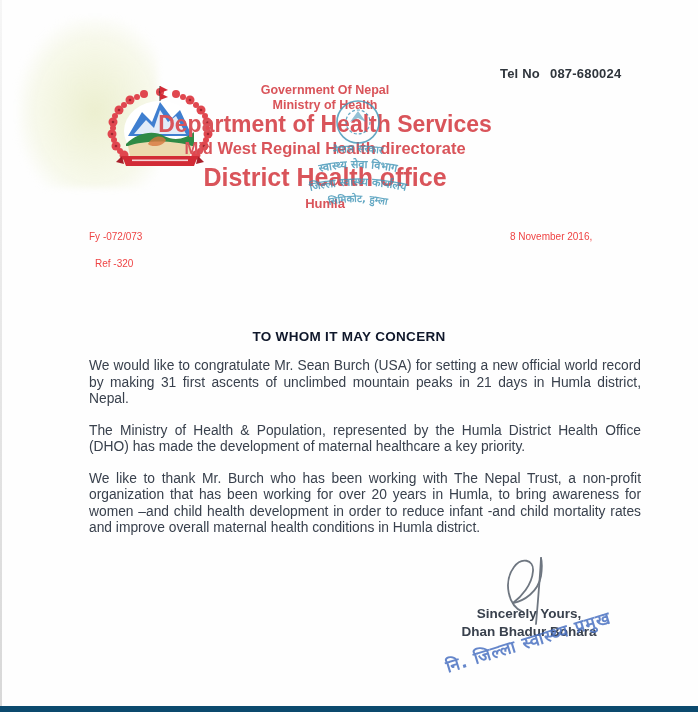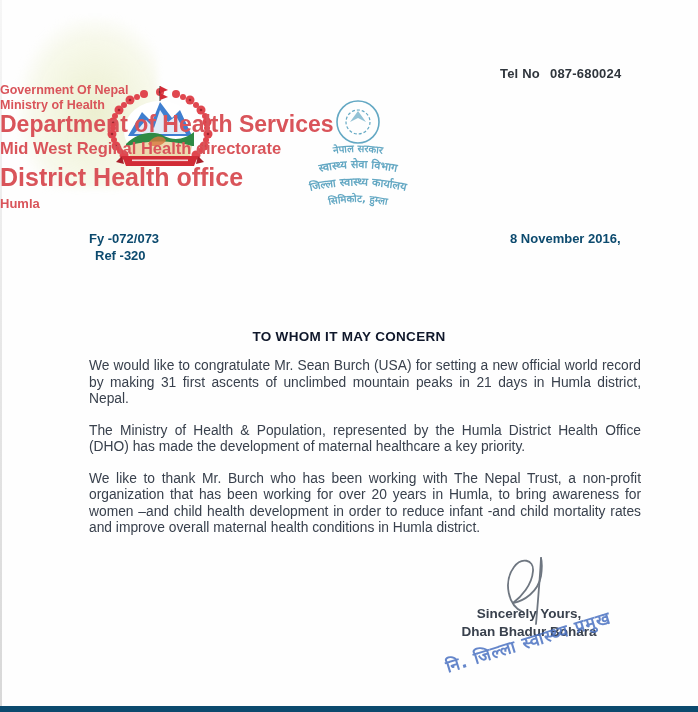--- a/index.html
+++ b/index.html
@@ -17,33 +17,33 @@
   .smudge {
     position:absolute; left:18px; top:18px; width:140px; height:170px;
     background:radial-gradient(ellipse at 55% 55%, rgba(235,238,205,0.95), rgba(240,243,215,0.5) 55%, rgba(255,255,255,0) 75%);
     filter:blur(3px);
   }
   .tel {
     position:absolute; left:500px; top:66px;
     font-size:13px; font-weight:700; color:#2f353c; letter-spacing:0.2px;
   }
   .tel .num { margin-left:10px; }
-  .hdr { position:absolute; left:0; width:650px; color:#d9545a; font-weight:700; }
+  .hdr { position:absolute; left:0; width:650px; text-align:center; color:#d9545a; font-weight:700; }
   .hdr-country     { top:83px;  font-size:12.5px; }
   .hdr-ministry    { top:98px;  font-size:12.5px; }
   .hdr-department  { top:111px; font-size:23px; }
   .hdr-directorate { top:139px; font-size:16.5px; }
   .hdr-office      { top:163px; font-size:25px; }
   .hdr-district    { top:196px; font-size:13px; }
   .emblem { position:absolute; left:104px; top:84px; width:112px; height:92px; }
   .round-stamp { position:absolute; left:288px; top:96px; width:140px; height:128px; opacity:0.8; }
   .round-stamp text { font-family:"DejaVu Sans", sans-serif; font-weight:700; fill:#3e93b5; }
-  .meta { position:absolute; font-size:13px; font-weight:700; color:#0c4a6e; }
+  .meta { position:absolute; font-size:10px; font-weight:400; color:#ef4444; }
   .meta-fy   { left:89px;  top:231px; }
-  .meta-ref  { left:89px;  top:248px;padding-left:6px; }
+  .meta-ref  { left:89px;  top:258px;padding-left:6px; }
   .meta-date { left:510px; top:231px; width:130px; text-align:left; }
   .subject {
     position:absolute; left:0; top:329px; width:698px; text-align:center;
     font-size:13.5px; font-weight:700; color:#0f172a; letter-spacing:0.3px;
   }
   .body-text {
     position:absolute; left:89px; top:358px; width:552px;
     font-size:13.8px; font-weight:400; color:#39414d;
     line-height:16.5px; text-align:justify;
   }

